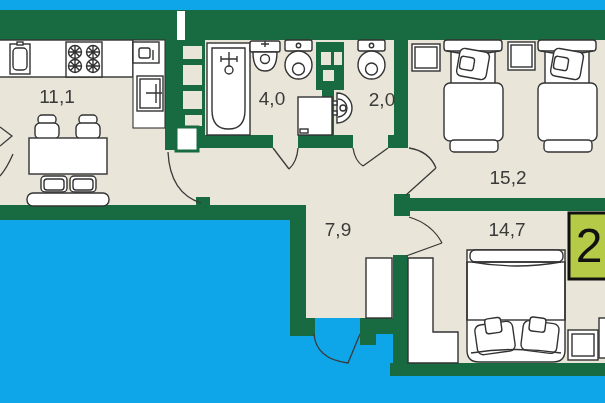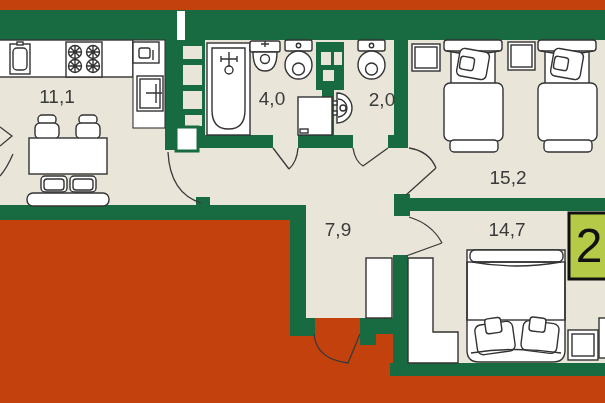--- a/index.html
+++ b/index.html
@@ -1,16 +1,16 @@
 <!DOCTYPE html>
 <html><head>
 <meta charset="utf-8">
 <style>
   html,body{margin:0;padding:0;background:#ffffff;}
-  .stage{position:relative;width:605px;height:403px;background:#c2410c;overflow:hidden;
+  .stage{position:relative;width:605px;height:403px;background:#0ea5e9;overflow:hidden;
          font-family:"Liberation Sans",sans-serif;}
   svg{position:absolute;left:0;top:0;}
   text.room-label{font-family:"Liberation Sans",sans-serif;font-size:19px;fill:#3a3a3a;}
   text.badge-num{font-family:"Liberation Sans",sans-serif;font-size:48px;font-weight:500;fill:#111;}
 </style>
 </head>
 <body>
 
 <div class="stage">
 <svg width="605" height="403" viewBox="0 0 605 403">

